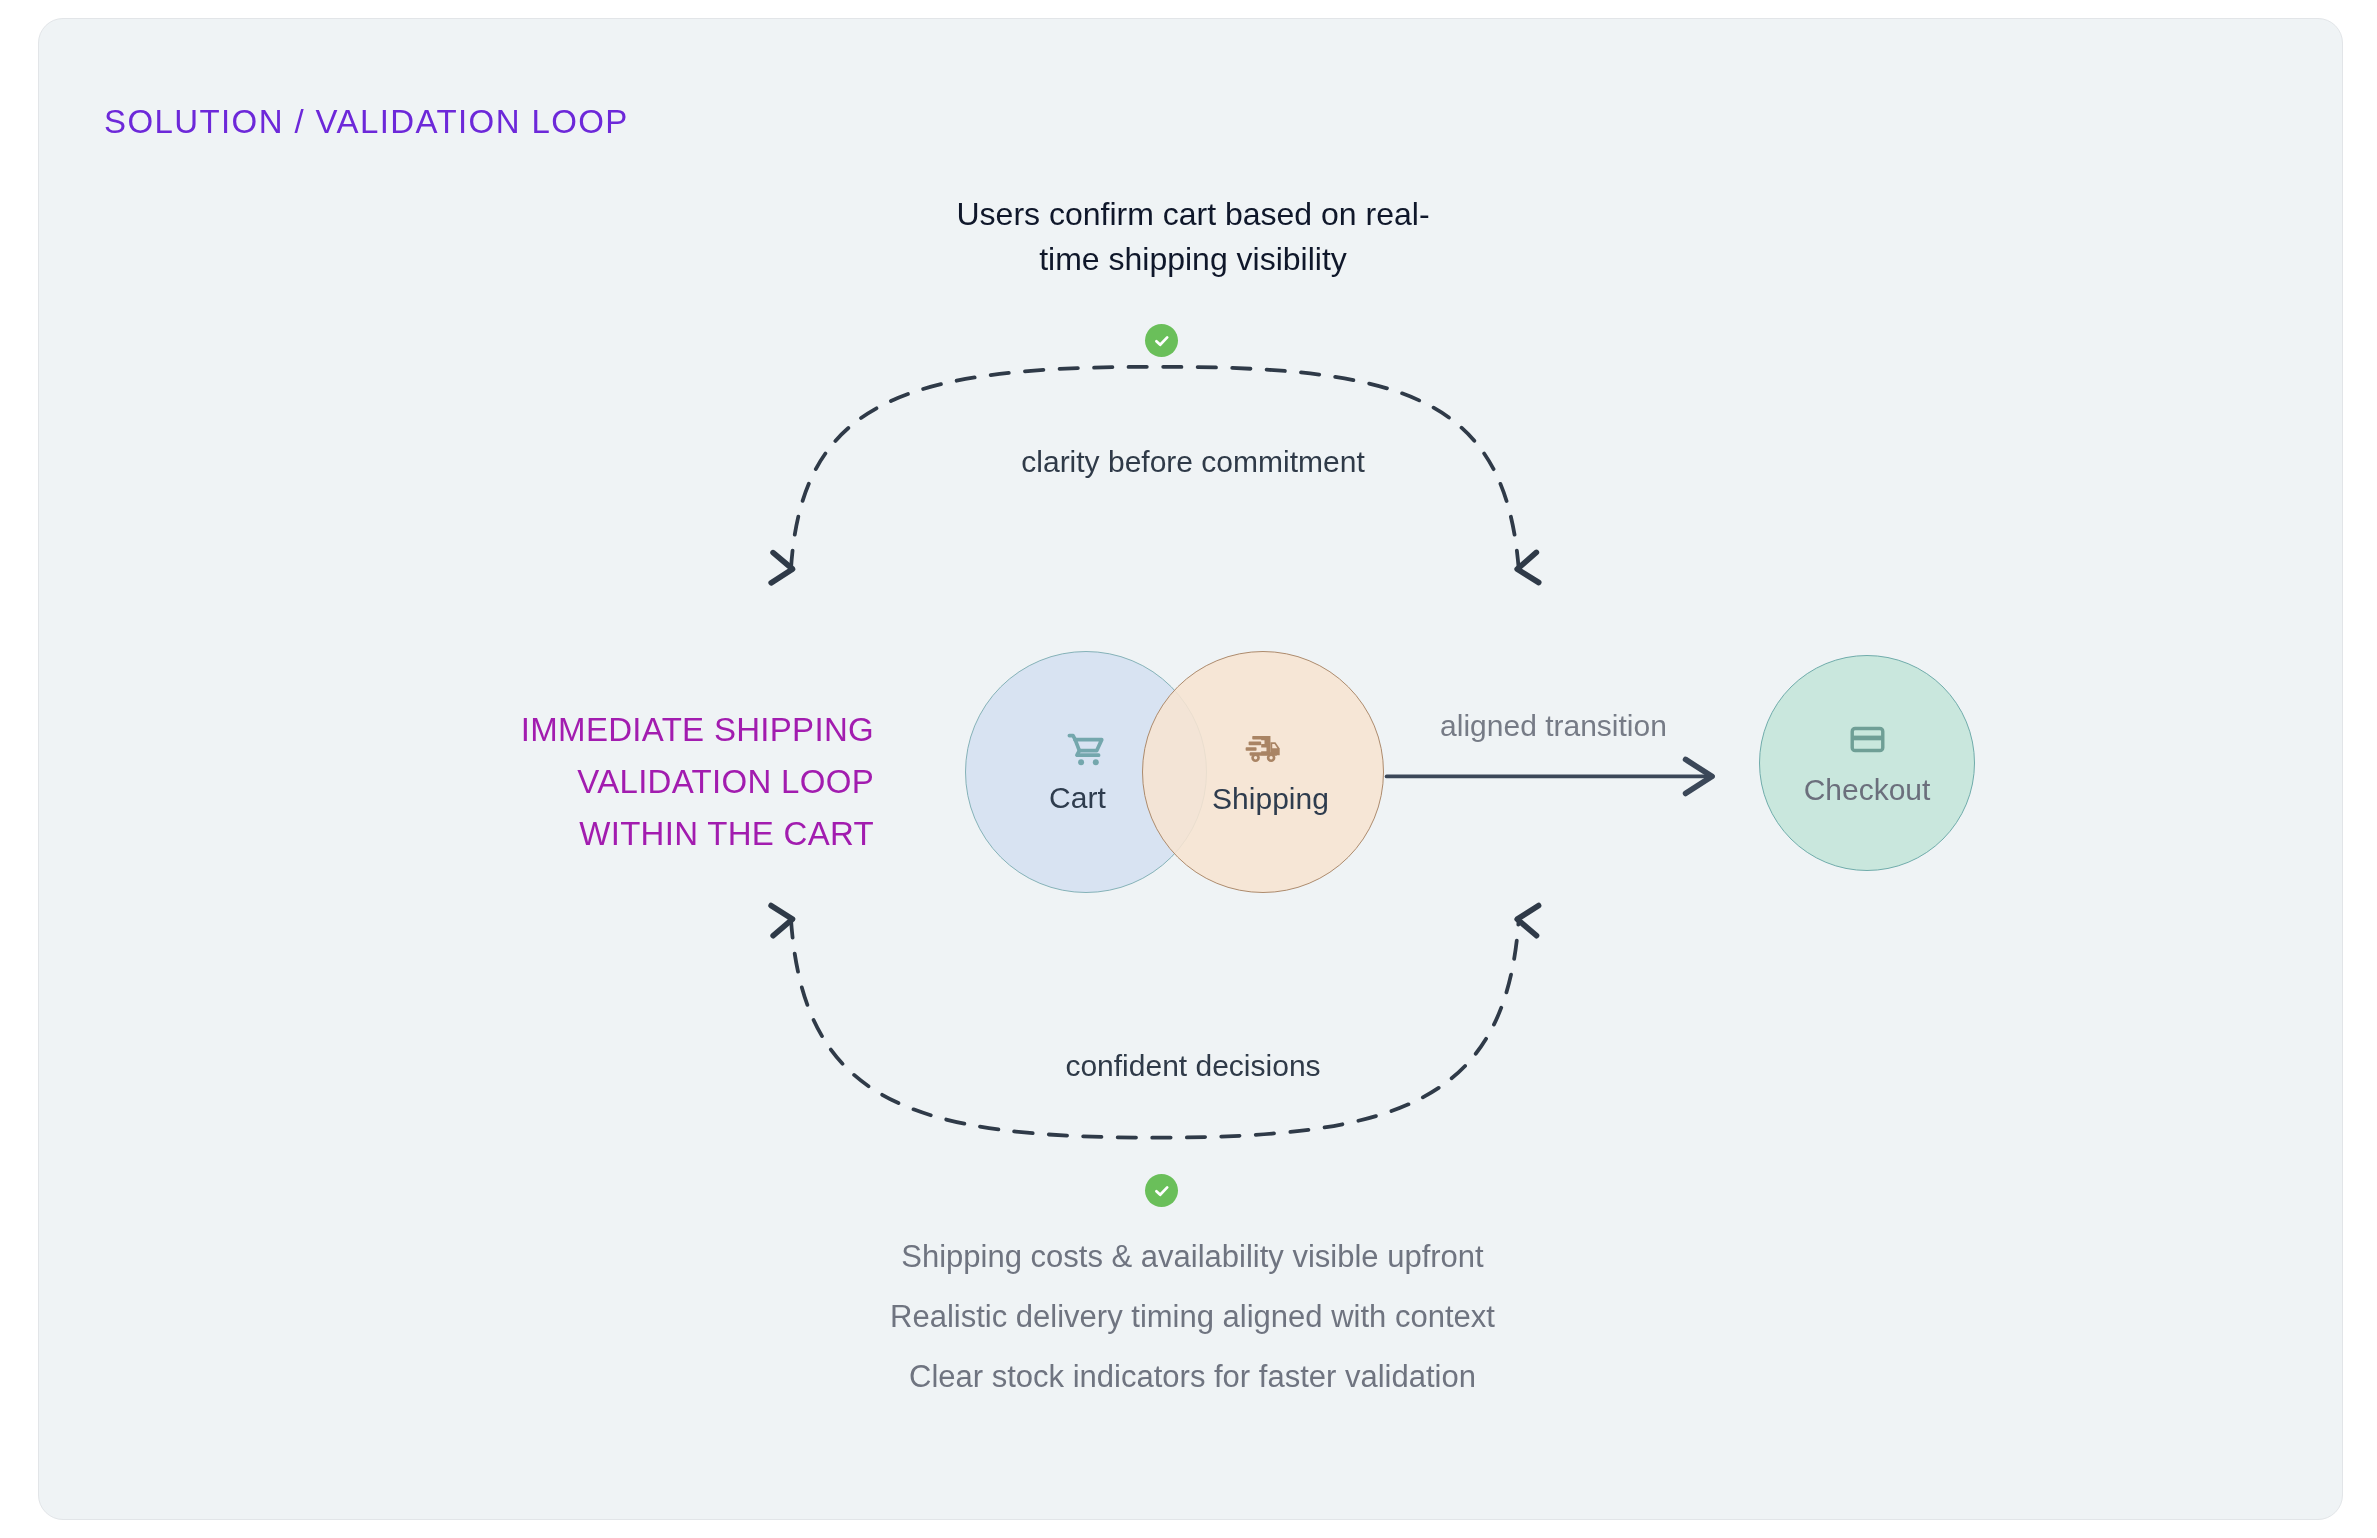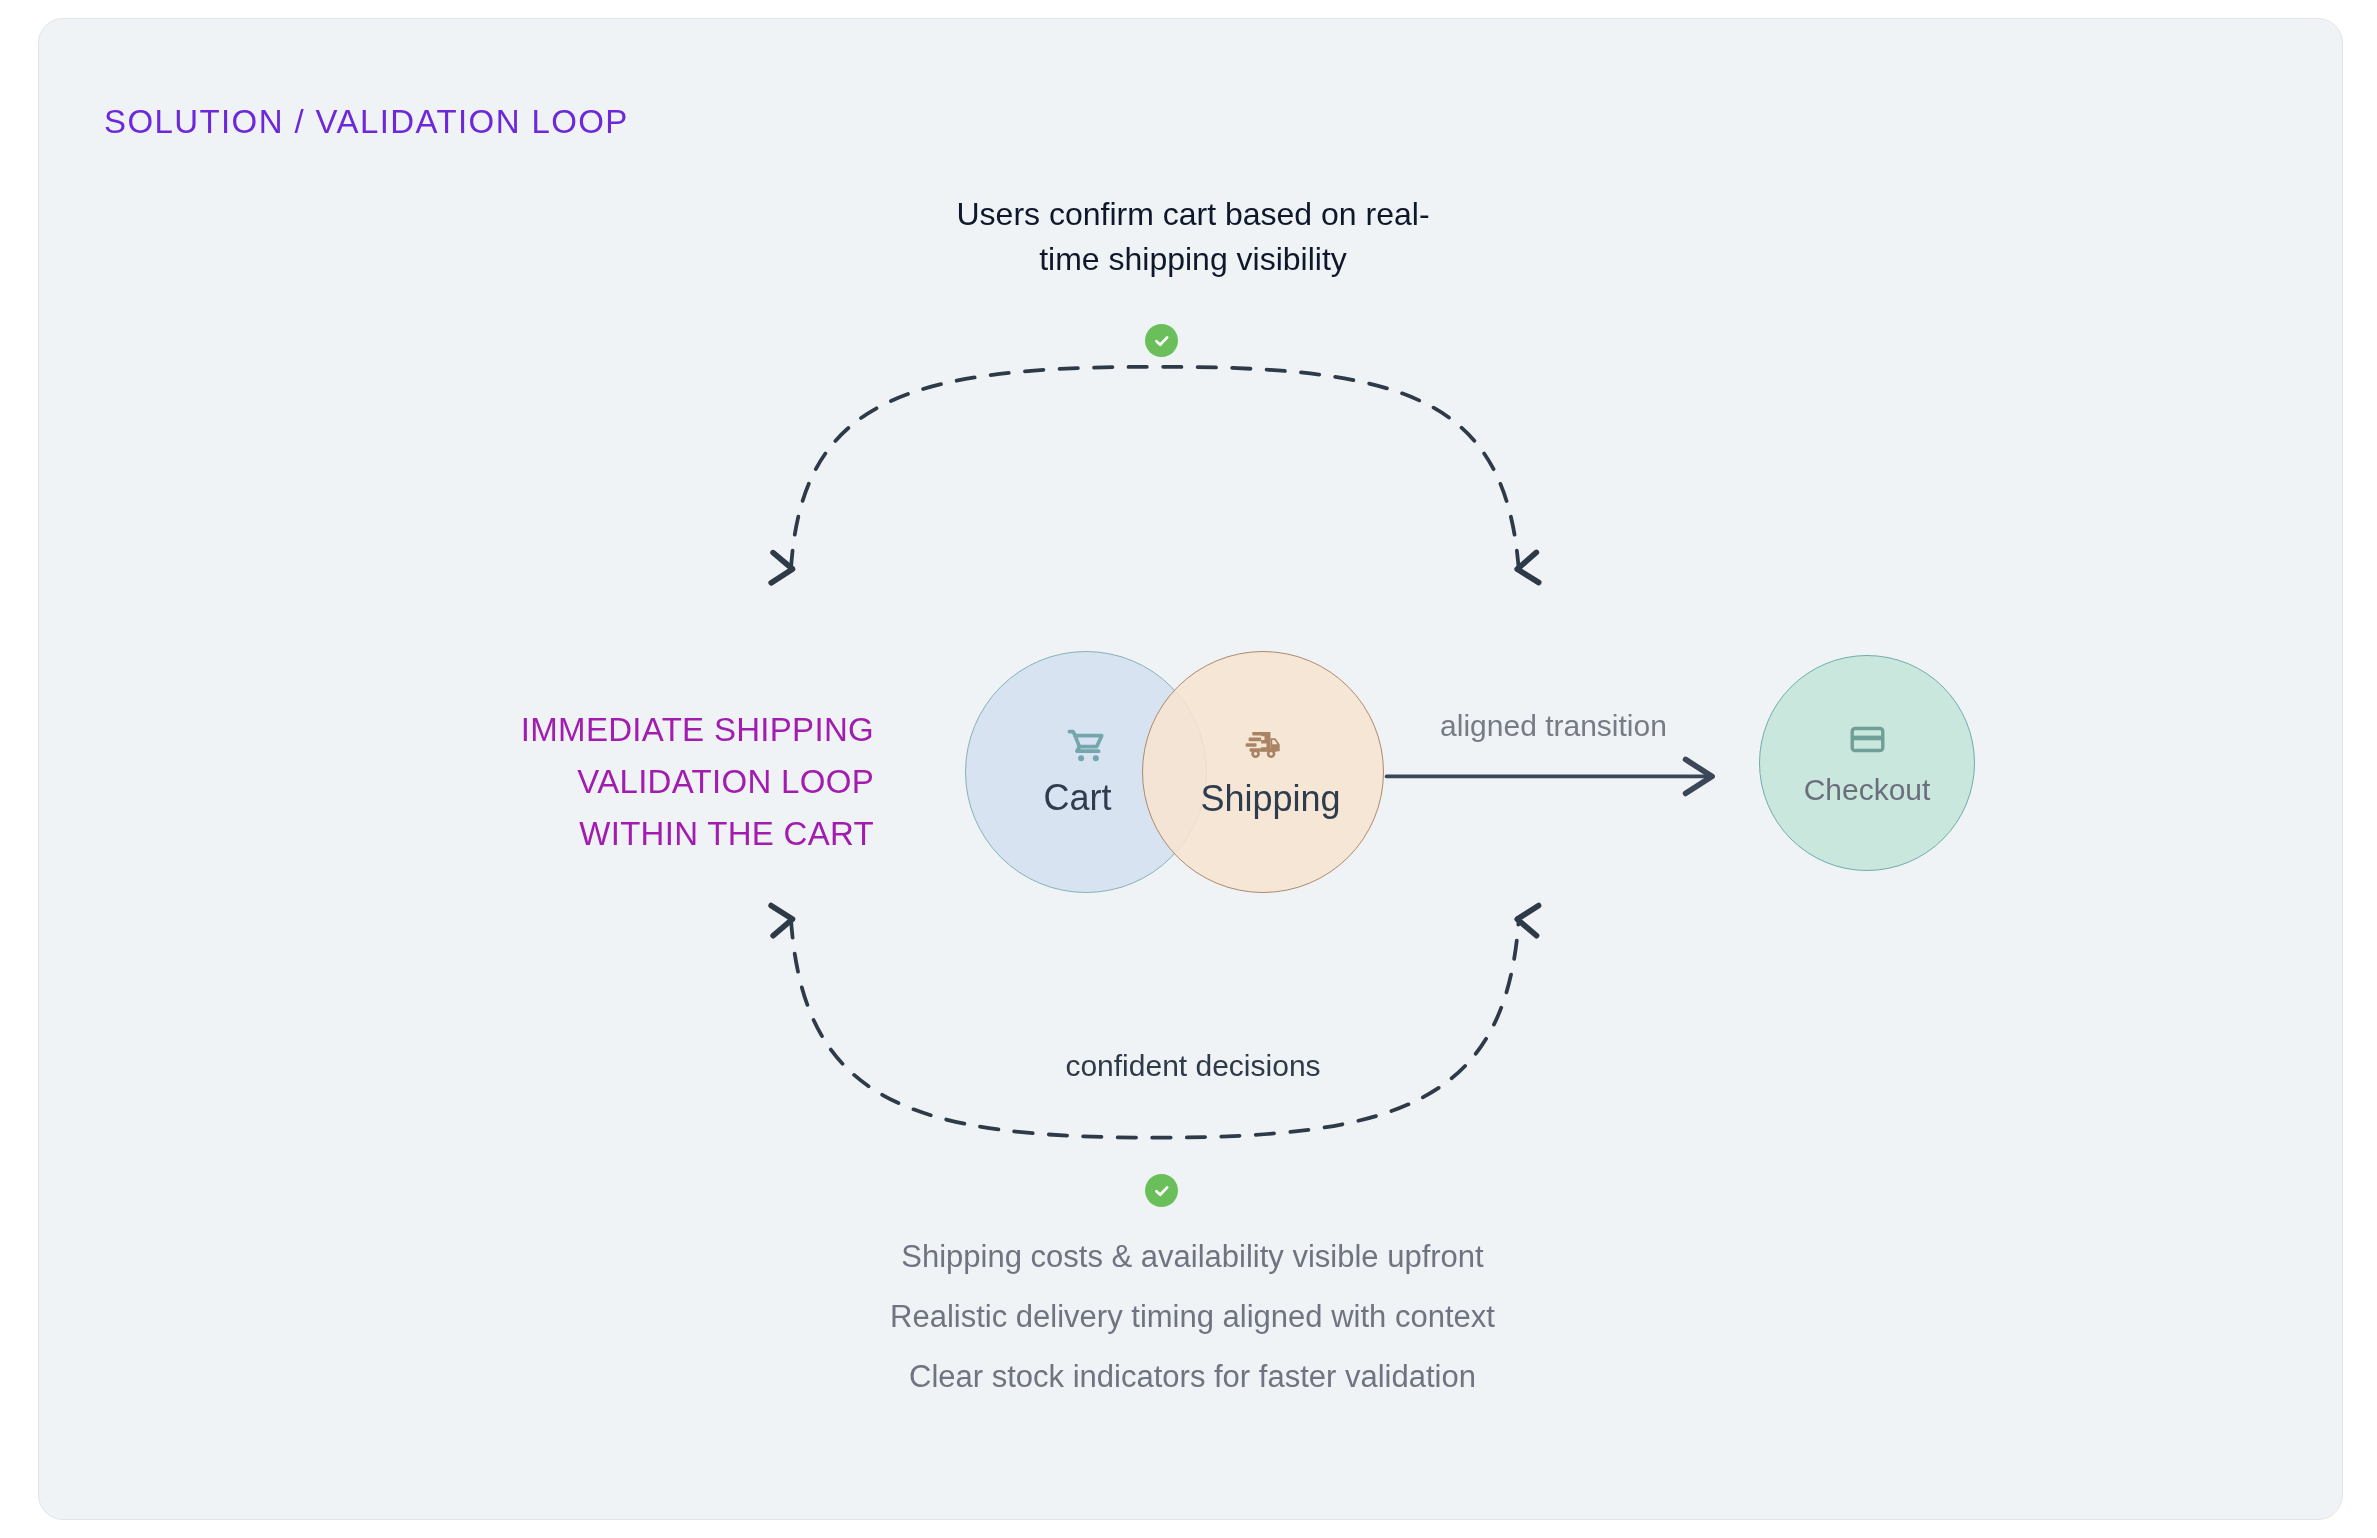--- a/index.html
+++ b/index.html
@@ -138,21 +138,21 @@
     top: 636px;
     width: 216px;
     height: 216px;
     background: #c9e7dd;
     border: 1.6px solid #70acab;
   }
 
   .venn-icon { display: block; }
   .venn-label {
     margin-top: 7.5px;
-    font-size: 36px;
+    font-size: 30px;
     color: #2e3c4e;
     white-space: nowrap;
   }
   #circle-cart .venn-label    { transform: translateX(-8.6px); }
   #circle-shipping .venn-label{ transform: translateX(7.5px); }
   #circle-checkout .venn-label{
     color: #6b6f7c;
     font-size: 30px;
     margin-top: 12px;
   }
@@ -215,20 +215,21 @@
 
   <div id="top-caption" class="ctext">Users confirm cart based on real-
 time shipping visibility</div>
 
   <div id="check-top" class="check-badge">
     <svg width="21.6" height="21.6" viewBox="0 0 24 24">
       <path d="M6 12.4 L10.2 16.4 L18 8.2" fill="none" stroke="#ffffff" stroke-width="3" stroke-linecap="round" stroke-linejoin="round"></path>
     </svg>
   </div>
 
+  <div id="label-top" class="arc-label">clarity before commitment</div>
   <div id="label-bottom" class="arc-label">confident decisions</div>
 
   <div id="title-left">IMMEDIATE SHIPPING
 VALIDATION LOOP
 WITHIN THE CART</div>
 
   <svg style="position:absolute;left:0;top:0;width:2305px;height:1502px;pointer-events:none;" viewBox="0 0 4276 2786">
     <defs>
       <clipPath id="clip-cart">
         <circle cx="1942" cy="1397" r="224"></circle>

